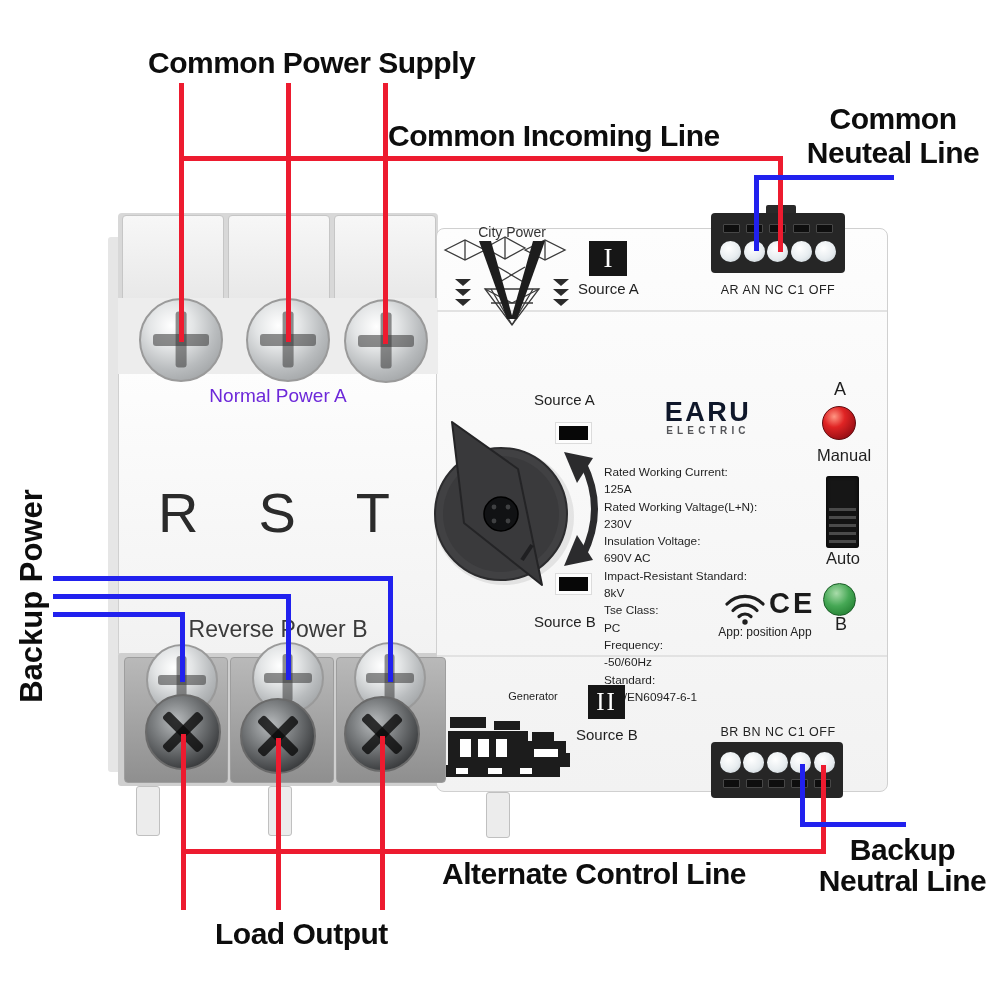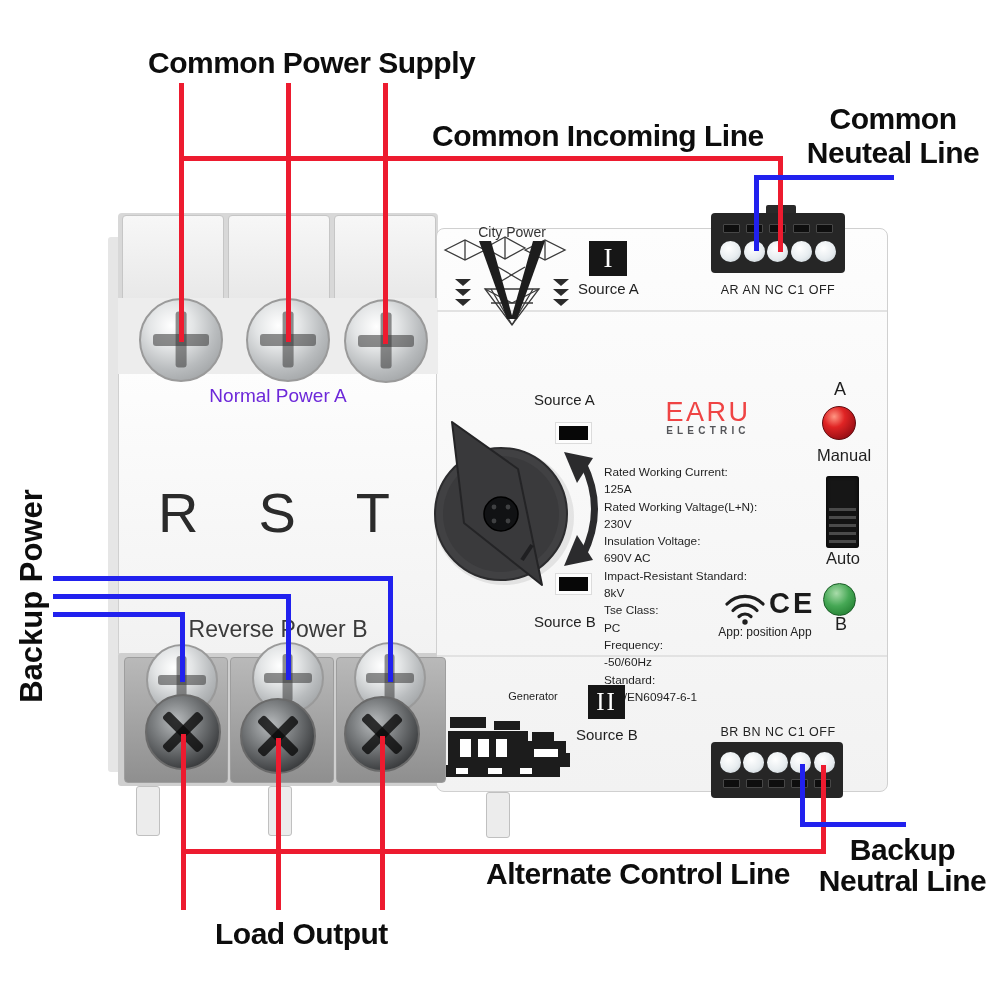--- a/index.html
+++ b/index.html
@@ -60,42 +60,42 @@
   .led.green{background:radial-gradient(circle at 40% 30%, #a9dcaa 0%, #46a855 45%, #1f7a2e 90%);
              border:1px solid #1a5c26;}
 
   .slideswitch{position:absolute;background:#161616;border-radius:3px;z-index:4;
                box-shadow:inset 0 0 4px #000;}
   .slideswitch .ridges{position:absolute;left:3px;right:3px;top:44%;height:52%;
                background:repeating-linear-gradient(180deg,#4a4a4a 0 3px,#121212 3px 8px);}
 
   .specrow{display:flex;justify-content:space-between;font-size:11.8px;line-height:17.3px;
            color:#1f1f1f;flex-direction:column;}
-  .brandname{font-size:27px;font-weight:400;letter-spacing:2.5px;color:#ef4444;line-height:26px;}
+  .brandname{font-size:27px;font-weight:700;letter-spacing:2.5px;color:#0f172a;line-height:26px;}
   .branddiv{font-size:10px;font-weight:700;letter-spacing:4.2px;color:#55565a;line-height:12px;}
 
   .dinfoot{position:absolute;background:#ececec;border:1px solid #c0c0c0;border-radius:3px;z-index:0;}
   .recess{position:absolute;background:linear-gradient(180deg,#b9b9b9,#8f8f8f);
           border:1px solid #9e9e9e;border-radius:4px;z-index:2;}
   .hblock{position:absolute;background:linear-gradient(180deg,#f7f7f7,#e8e8e8);
           border:1px solid #c6c6c6;border-radius:4px 4px 2px 2px;z-index:2;}
 </style>
 </head>
 <body>
 
 <div class="stage">
 
   <div class="lbl" style="left:148px;top:46px;">Common Power Supply</div>
-  <div class="lbl" style="left:432px;top:119px;">Common Incoming Line</div>
+  <div class="lbl" style="left:388px;top:119px;">Common Incoming Line</div>
   <div class="lbl center" style="left:793px;top:102px;width:200px;line-height:34px;">
     <div>Common</div>
     <div>Neuteal Line</div>
   </div>
   <div class="lbl-vert" style="left:-78px;top:578px;width:220px;text-align:center;">Backup Power</div>
-  <div class="lbl" style="left:442px;top:857px;margin-left:44px;">Alternate Control Line</div>
+  <div class="lbl" style="left:442px;top:857px;">Alternate Control Line</div>
   <div class="lbl center" style="left:800px;top:834px;width:205px;line-height:31px;">
     <div>Backup</div>
     <div>Neutral Line</div>
   </div>
   <div class="lbl" style="left:215px;top:917px;">Load Output</div>
 
   <div class="abs" style="left:108px;top:237px;width:14px;height:535px;background:#e6e6e6;border-radius:3px;z-index:0;"></div>
 
   <div class="abs" style="left:118px;top:213px;width:320px;height:89px;background:#d8d8d8;border-radius:4px;z-index:1;"></div>
   <div class="hblock" style="left:122px;top:215px;width:100px;height:84px;"></div>

